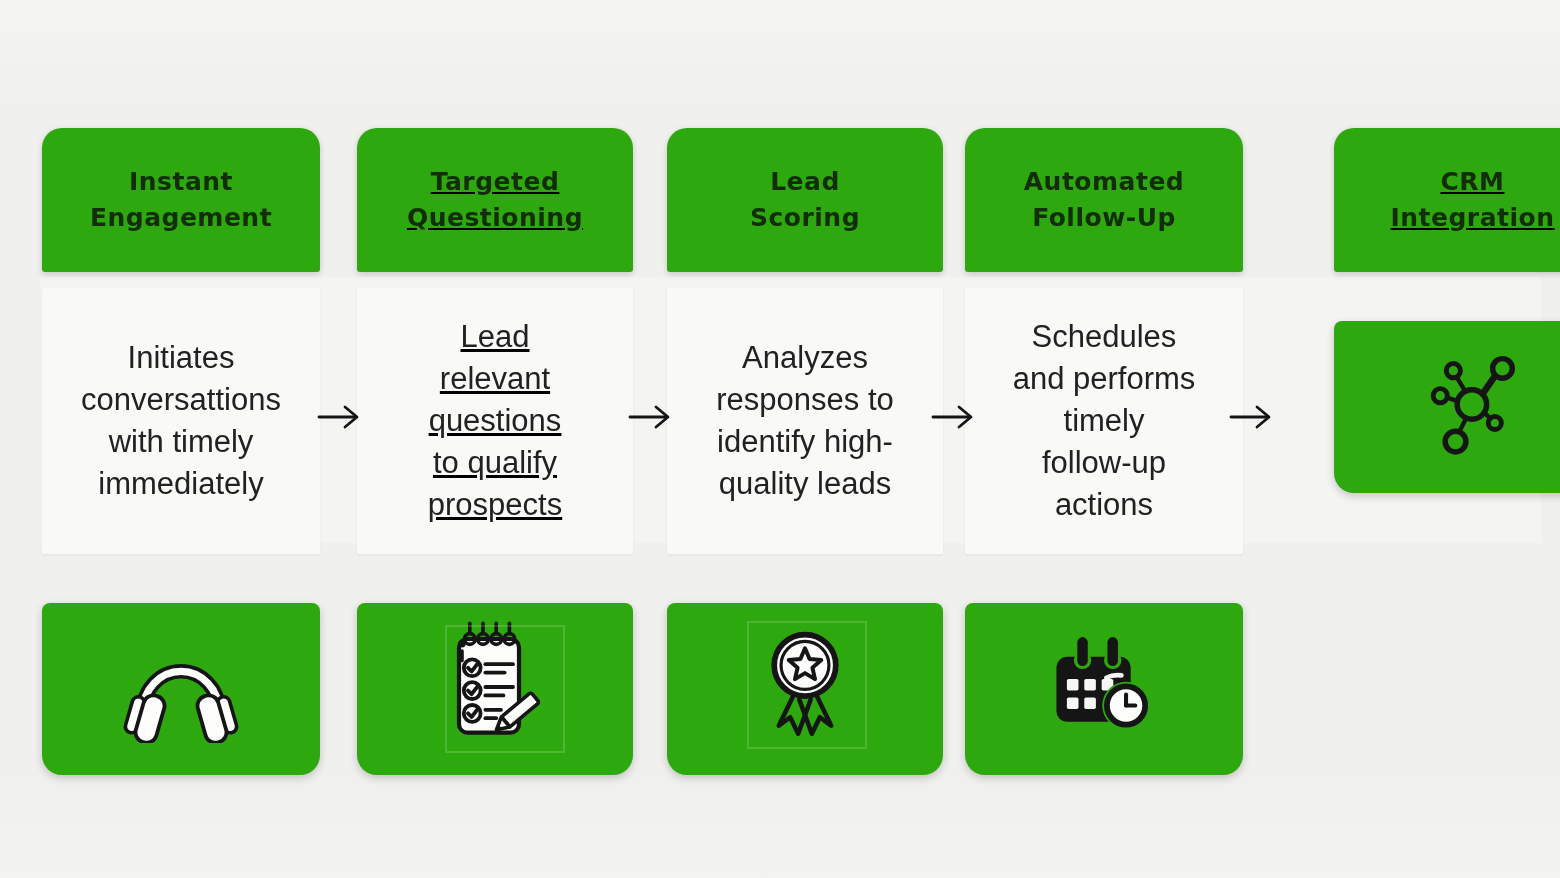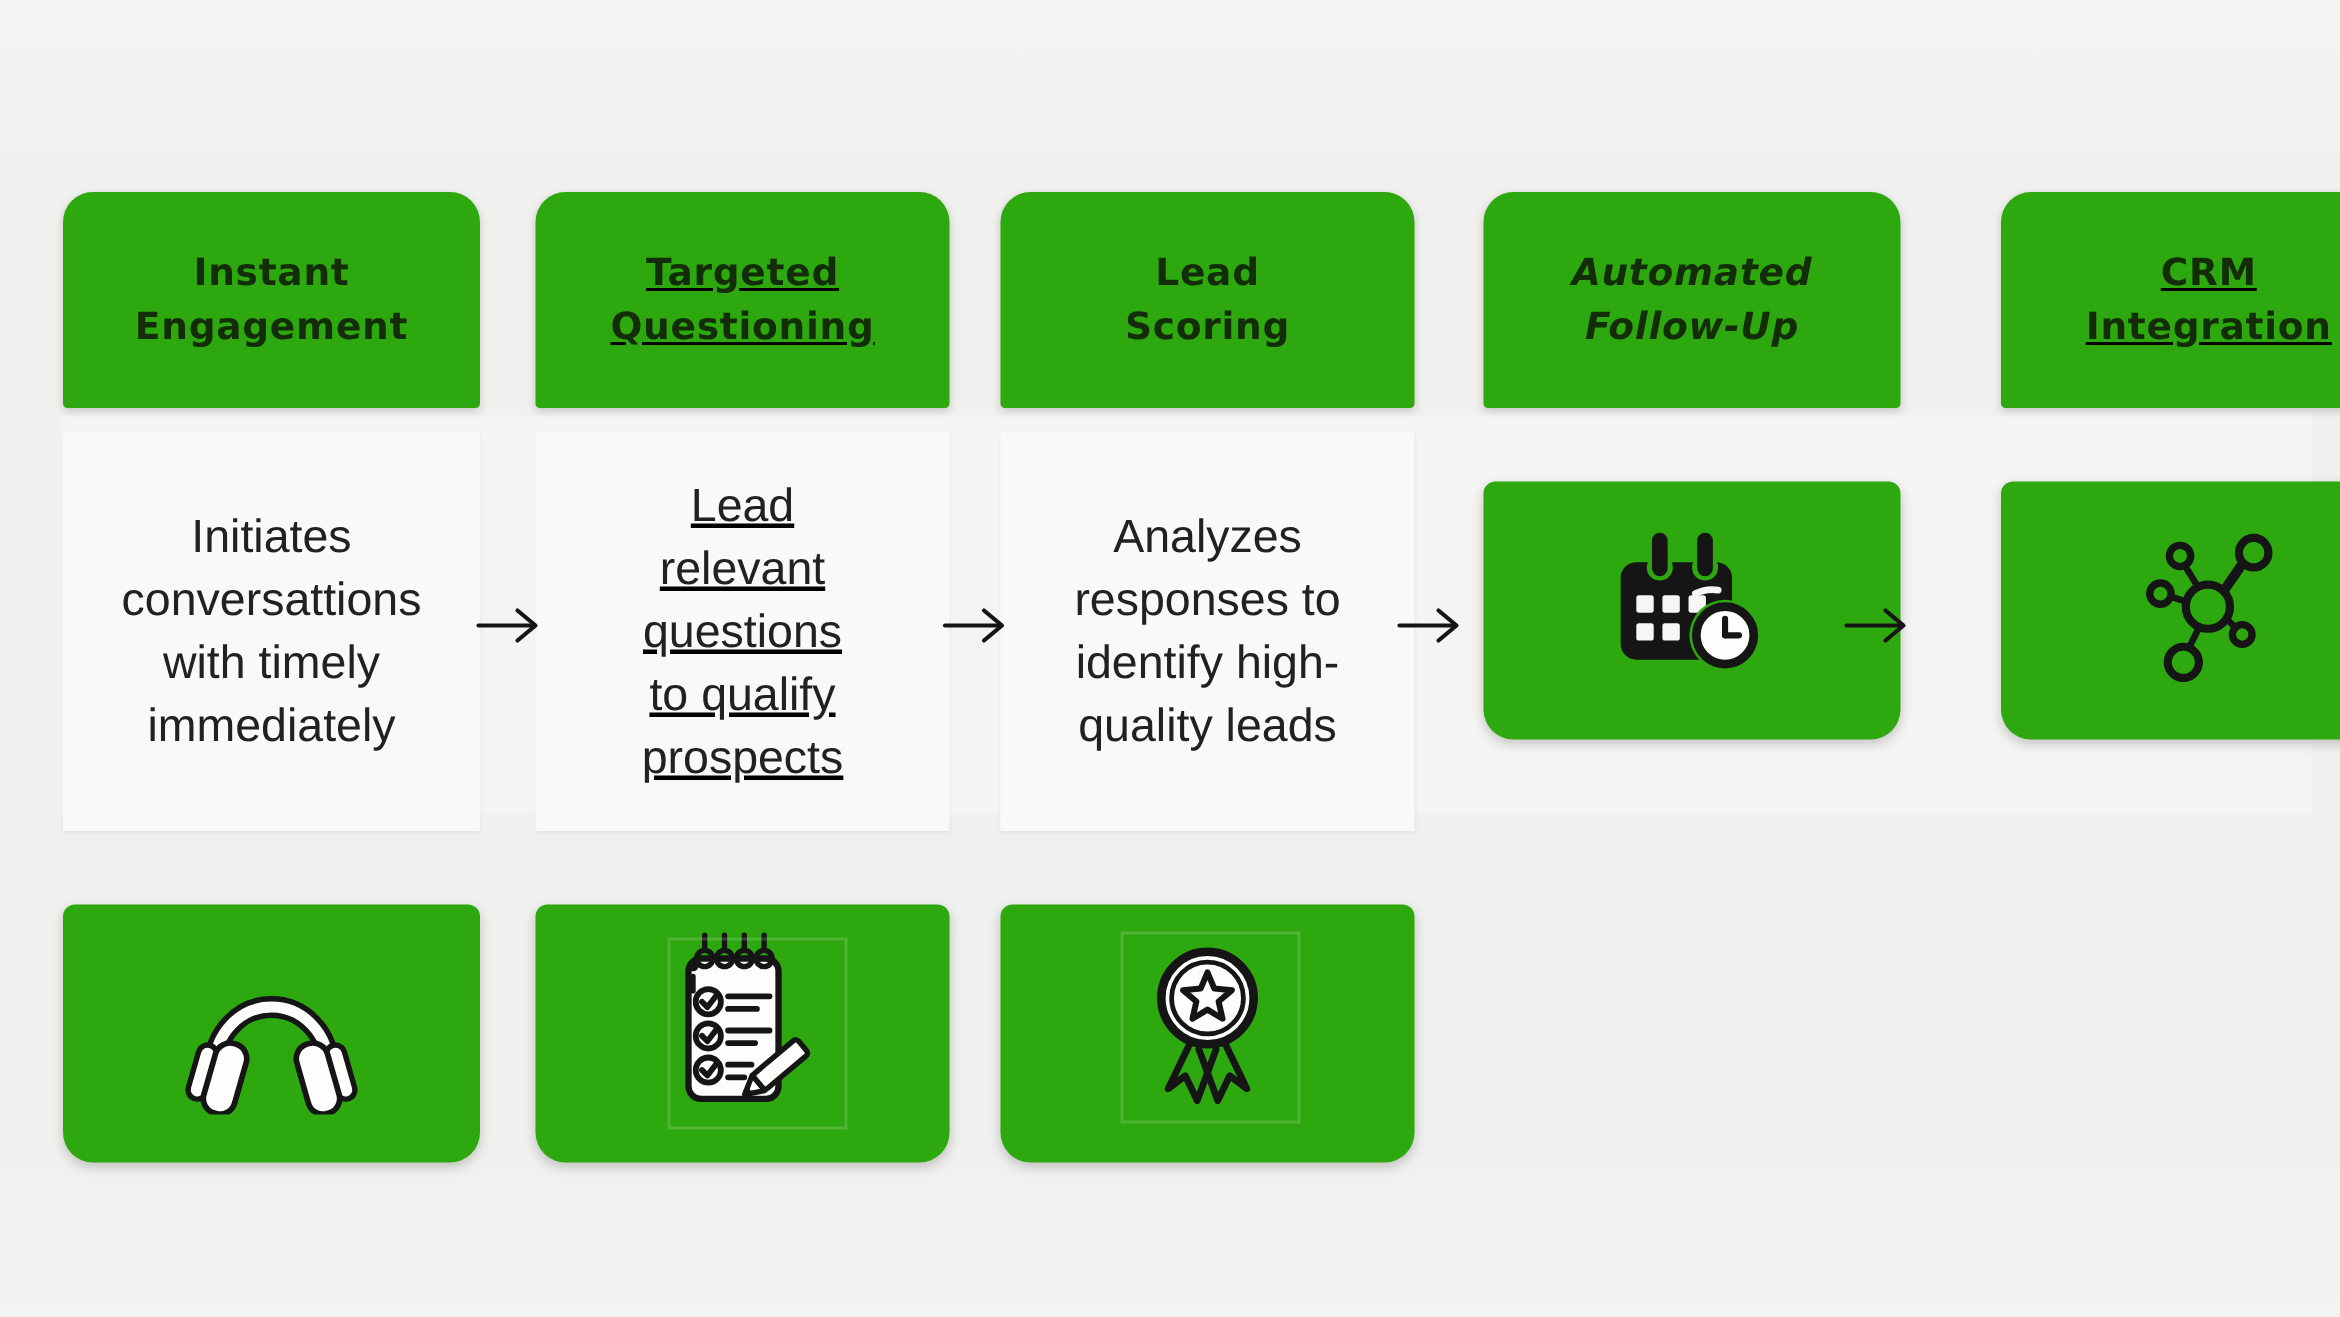--- a/index.html
+++ b/index.html
@@ -204,24 +204,31 @@
             <path d="M59,60 L73,89 L63,81.5 L56,96 L45,66"></path>
           </g>
           <circle class="icon-white" cx="50" cy="36" r="27" stroke-width="5"></circle>
           <circle class="icon-stroke" cx="50" cy="36" r="21" stroke-width="2.8"></circle>
           <polygon class="icon-white" stroke-width="3.5" points="50,21 54,30.5 64.3,31.4 56.5,38.1 58.8,48.1 50,42.8 41.2,48.1 43.5,38.1 35.7,31.4 46,30.5"></polygon>
         </svg>
       </span>
     </div>
   </div>
 
-  <div class="step-card" style="left:989px;width:278px;font-style:italic;">
+  <div class="step-card" style="left:965px;width:278px;">
     <div class="step-header">
       <div class="step-title">Automated
 Follow-Up</div>
+    </div>
+    <div class="step-body">
+      <div class="step-desc">Schedules
+and performs
+timely
+follow-up
+actions</div>
     </div>
     <div class="step-gap"></div>
     <div class="step-icon-box">
       <span>
         <svg width="128" height="116" viewBox="0 0 110 100">
           <rect x="14" y="24" width="64" height="56" rx="9" fill="#151515"></rect>
           <circle cx="36.5" cy="27" r="7.5" fill="#2ea80f"></circle>
           <circle cx="62.5" cy="27" r="7.5" fill="#2ea80f"></circle>
           <rect x="32" y="7" width="9" height="25" rx="4.5" fill="#151515"></rect>
           <rect x="58" y="7" width="9" height="25" rx="4.5" fill="#151515"></rect>

